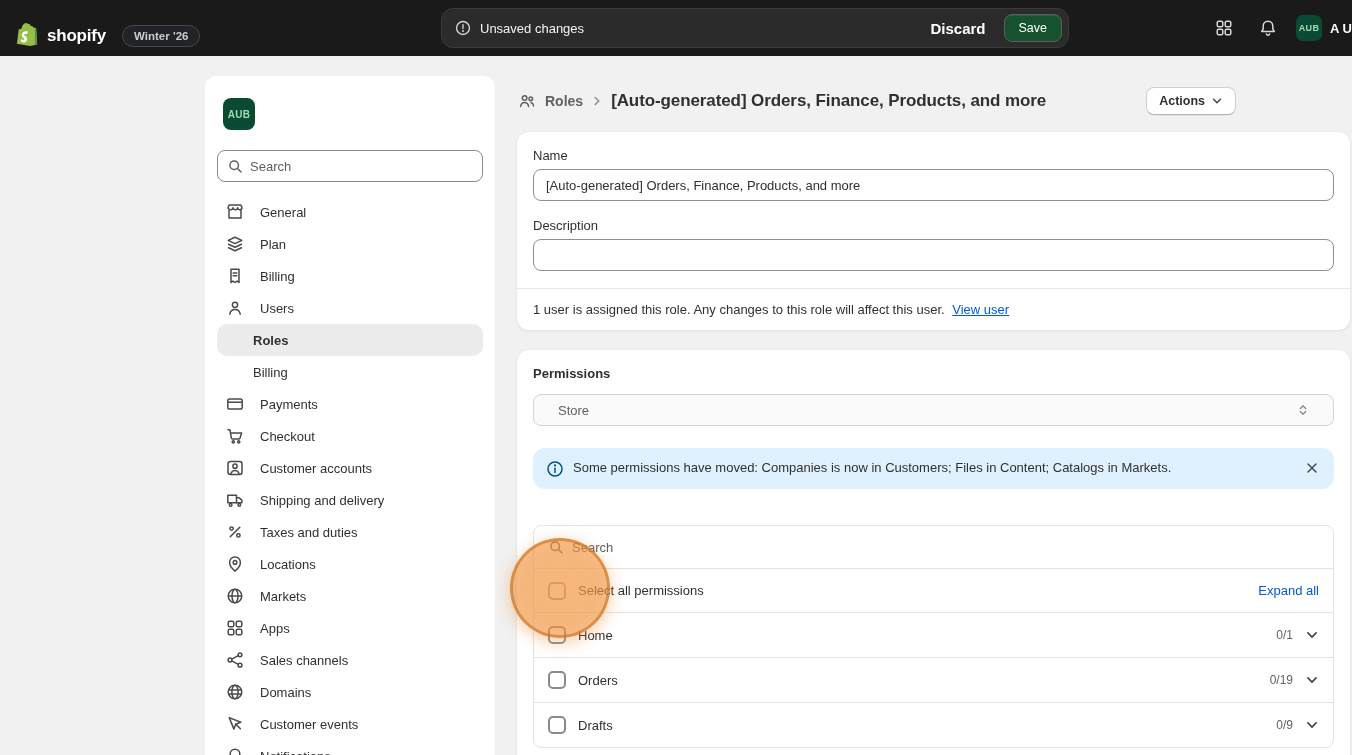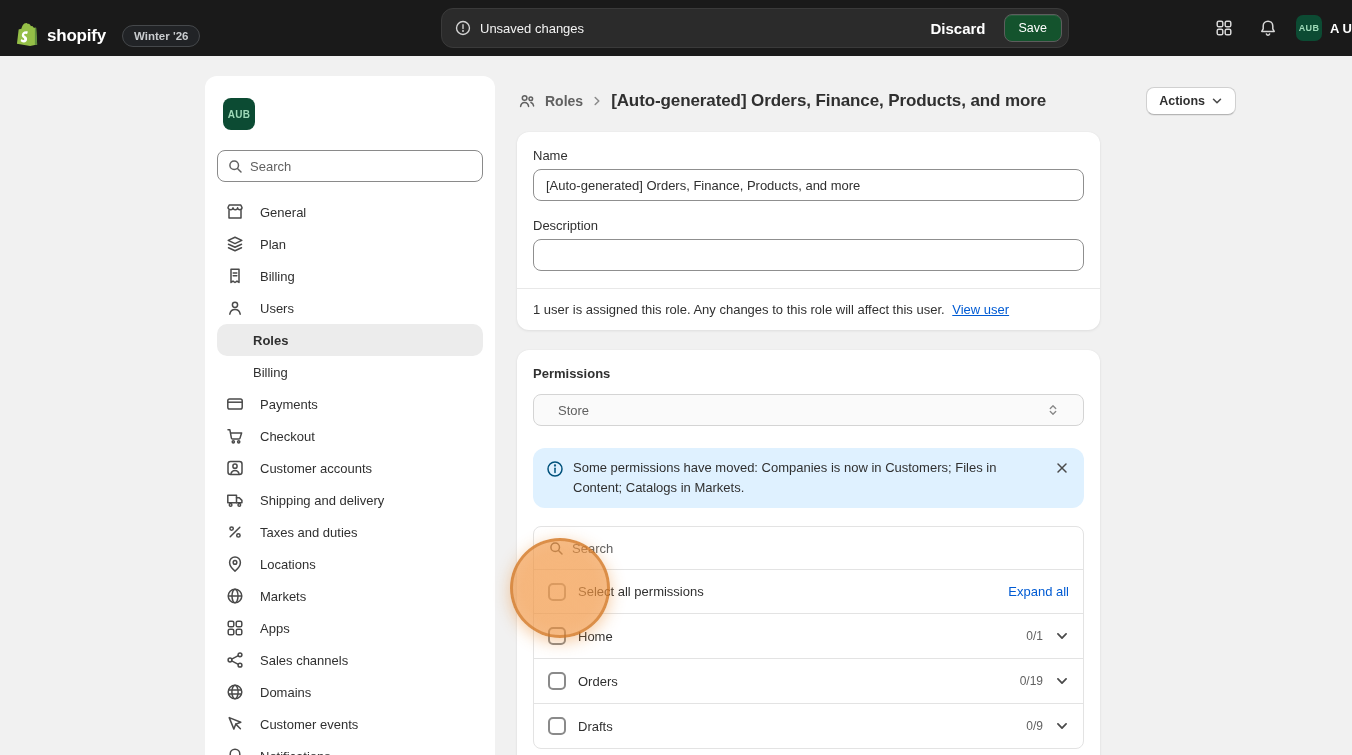--- a/index.html
+++ b/index.html
@@ -47,33 +47,33 @@
   .nav-item.child { padding-left:36px; }
 
   
   .breadcrumb-row { position:absolute; left:517px; top:86px; width:719px; height:30px; display:flex; align-items:center; gap:8px; }
   .crumb-icon { color:#616161; display:flex; flex:0 0 auto; }
   .crumb-link { font-size:14px; font-weight:600; color:#616161; cursor:pointer; white-space:nowrap; }
   .crumb-sep { color:#8a8a8a; display:flex; flex:0 0 auto; }
   .page-title { font-size:17px; font-weight:700; color:#303030; white-space:nowrap; letter-spacing:-0.1px; }
   .actions-btn { margin-left:auto; height:28px; display:flex; align-items:center; gap:6px; background:#fff; border:1px solid #d0d0d0; border-bottom-color:#b5b5b5; border-radius:8px; padding:0 12px; font-size:12.5px; font-weight:600; color:#303030; cursor:pointer; font-family:inherit; box-shadow:0 1px 0 rgba(0,0,0,.05); }
 
-  .card { position:absolute; left:517px; width:583px; background:#fff; border-radius:12px; padding:16px; box-shadow:0 1px 3px rgba(26,26,26,.08), 0 0 2px rgba(26,26,26,.04); overflow:hidden; }
+  .card { position:absolute; left:517px; width:833px; background:#fff; border-radius:12px; padding:16px; box-shadow:0 1px 3px rgba(26,26,26,.08), 0 0 2px rgba(26,26,26,.04); overflow:hidden; }
   .card-name { top:132px; height:198px; }
   .field { margin-bottom:17px; }
   .field-label { display:block; font-size:13px; color:#303030; margin-bottom:6px; }
   .text-input { width:100%; height:32px; border:1px solid #8f8f8f; border-radius:8px; padding:0 12px; font-size:13px; color:#303030; font-family:inherit; outline:none; background:#fff; }
   .card-divider { height:1px; background:#e8e8e8; margin:15px -16px 13px; }
   .assignment { font-size:13px; color:#303030; }
   .link { color:#005bd3; cursor:pointer; text-decoration:underline; }
 
   .card-permissions { top:350px; height:420px; }
   .perm-title { font-size:13px; font-weight:700; color:#303030; margin-bottom:13px; }
   .scope-select { height:32px; background:#fafafa; border:1px solid #d4d4d4; border-radius:8px; display:flex; align-items:center; justify-content:space-between; padding:0 24px; font-size:13px; color:#616161; margin-bottom:22px; cursor:pointer; }
-  .banner { background:#dff1ff; border-radius:12px; padding:10px 12px; display:flex; gap:8px; margin-bottom:18px; }
+  .banner { background:#dff1ff; border-radius:12px; padding:10px 12px; display:flex; gap:8px; margin-bottom:36px; }
   .banner-icon { flex:0 0 auto; color:#00527c; margin-top:1px; }
   .banner-text { flex:1; font-size:13px; line-height:20px; color:#303030; }
   .banner-close { flex:0 0 auto; background:none; border:none; cursor:pointer; color:#4a4a4a; padding:3px; align-self:flex-start; }
 
   .perm-list { border:1px solid #e3e3e3; border-radius:8px; overflow:hidden; background:#fff; }
   .perm-row { display:flex; align-items:center; padding:0 14px; border-top:1px solid #e3e3e3; }
   .perm-row:first-child { border-top:none; }
   .row-search { height:42px; gap:8px; color:#616161; }
   .row-search input { border:none; outline:none; flex:1; font-size:13px; font-family:inherit; color:#303030; background:transparent; }
   .row-search input::placeholder { color:#616161; }

